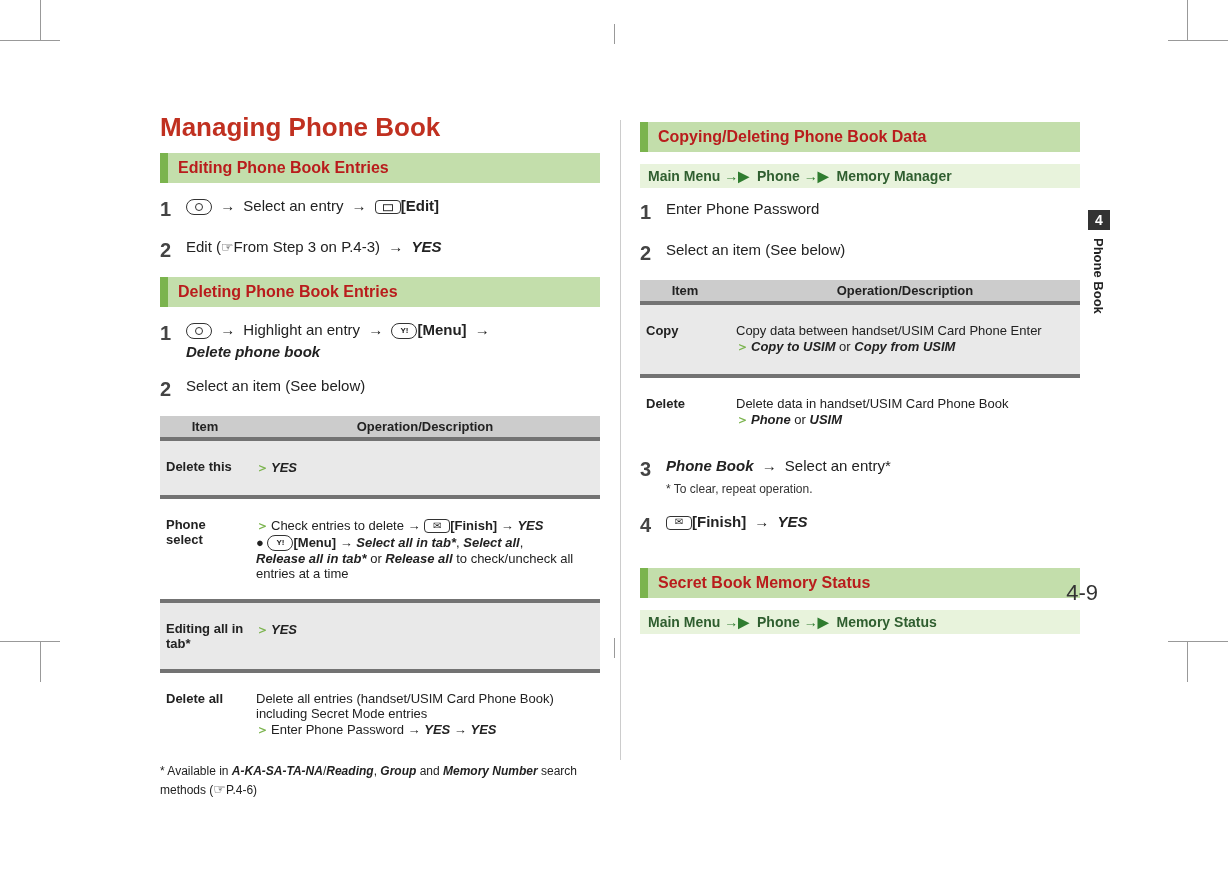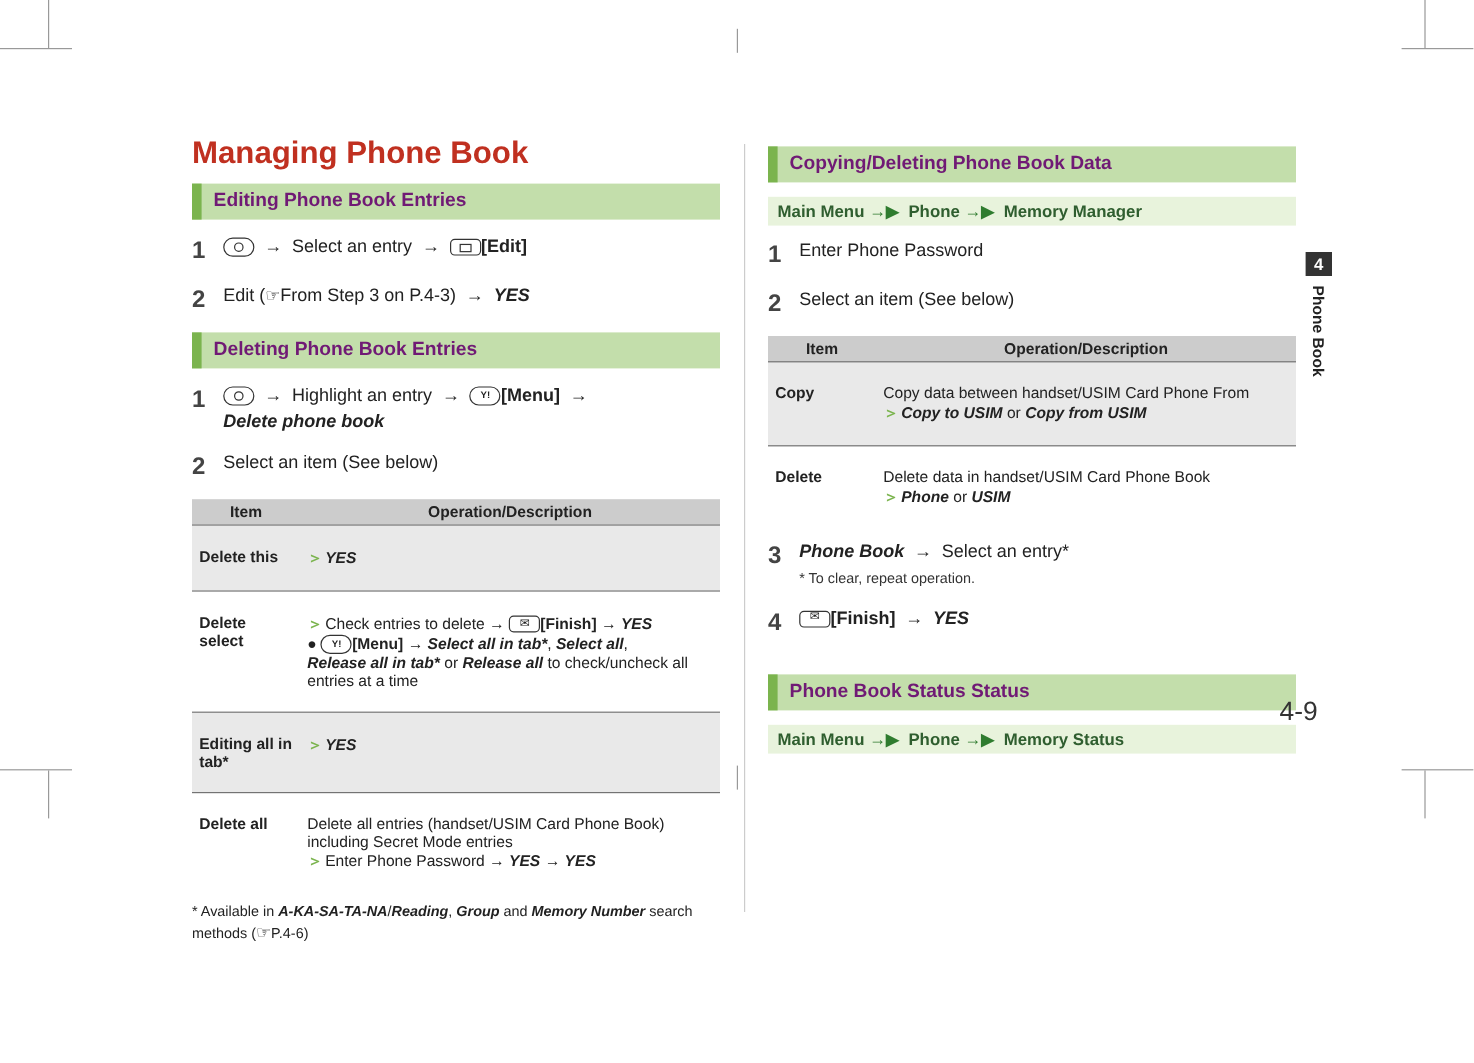--- a/index.html
+++ b/index.html
@@ -11,21 +11,21 @@
   .crop.h { height: 1px; width: 60px; }
   .crop.v { width: 1px; height: 40px; }
   .center-tick { position: absolute; width: 1px; height: 20px; background: #999; }
 
   .content { position: absolute; left: 160px; top: 112px; width: 920px; display: flex; }
   .col { width: 440px; }
   .col.left { margin-right: 40px; }
   .divider { position: absolute; left: 620px; top: 120px; width: 1px; height: 640px; background: #ccc; }
 
   h1.title { color: #c03020; font-size: 26px; font-weight: 700; margin-bottom: 10px; }
-  .section-head { background: #c3deab; border-left: 8px solid #7bb44e; padding: 6px 10px; font-weight: 700; color: #701a75; font-size: 16px; margin: 10px 0 12px 0; }
+  .section-head { background: #c3deab; border-left: 8px solid #7bb44e; padding: 6px 10px; font-weight: 700; color: #b91c1c; font-size: 16px; margin: 10px 0 12px 0; }
   .breadcrumb { background: #e8f3dc; padding: 4px 8px; font-weight: 700; color: #2f5e2f; font-size: 14px; margin: 8px 0 10px 0; }
   .breadcrumb .arrow { color: #2f7c2f; margin: 0 4px; }
 
   .step { display: flex; margin: 8px 0 12px 0; line-height: 1.45; }
   .stepnum { font-size: 20px; font-weight: 700; color: #444; width: 26px; flex: none; }
   .stepbody { font-size: 15px; color: #222; }
   .stepbody .arrow { margin: 0 4px; }
   .bi { font-style: italic; font-weight: 700; }
   .b { font-weight: 700; }
   .small { font-size: 12px; color: #333; }
@@ -38,21 +38,21 @@
   .icon-key.rect { border-radius: 4px; width: 22px; height: 14px; }
   .icon-hand { display:inline-block; }
   .icon-hand::before { content: "☞"; font-size: 14px; }
   .chev { display:inline-block; color:#7bb44e; font-weight:700; margin-right:2px; }
   .arrow::before { content: "→"; font-weight:700; }
 
   table.optable { width: 100%; border-collapse: collapse; font-size: 13px; margin: 6px 0; }
   table.optable th { background: #ccc; font-weight: 700; padding: 3px 20px; text-align: left; }
   table.optable th:first-child { width: 90px; text-align: center; }
   table.optable th:last-child { text-align: center; }
-  table.optable td { padding: 18px 6px; vertical-align: top; border-top: 1px solid #737373; }
+  table.optable td { padding: 18px 6px; vertical-align: top; border-top: 4px solid #737373; }
   table.optable tr.odd td { background: #e9e9e9; }
   table.optable tr.even td { background: #fff; }
   table.optable td.item { font-weight: 700; }
 
   .footnote { font-size: 12px; margin-top: 6px; line-height: 1.4; }
 
   
   .sidetab { position: absolute; right: 118px; top: 210px; width: 22px; }
   .sidetab .num { background: #333; color: #fff; font-weight: 700; text-align: center; font-size: 14px; padding: 2px 0; }
   .sidetab .label { writing-mode: vertical-rl; font-weight: 700; font-size: 13px; padding: 8px 3px; text-align: center; }
@@ -128,21 +128,21 @@
         <tbody>
             <tr>
           <th>Item</th>
           <th>Operation/Description</th>
         </tr>
         <tr class="odd">
           <td class="item">Delete this</td>
           <td><span class="chev">＞</span><span class="bi">YES</span></td>
         </tr>
         <tr class="even">
-          <td class="item">Delete select</td>
+          <td class="item">Phone select</td>
           <td>
             <span class="chev">＞</span><span>Check entries to delete</span>
             <span class="arrow"></span>
             <span class="icon-key mail rect"></span><span class="b">[Finish]</span>
             <span class="arrow"></span>
             <span class="bi">YES</span><br>
             ● <span class="icon-key y"></span><span class="b">[Menu]</span>
             <span class="arrow"></span>
             <span class="bi">Select all in tab*</span>, 
             <span class="bi">Select all</span>,<br>
@@ -193,21 +193,21 @@
 
       <table class="optable">
         <tbody>
             <tr>
           <th>Item</th>
           <th>Operation/Description</th>
         </tr>
         <tr class="odd">
           <td class="item">Copy</td>
           <td>
-            <span>Copy data between handset/USIM Card Phone From</span><br>
+            <span>Copy data between handset/USIM Card Phone Enter</span><br>
             <span class="chev">＞</span><span class="bi">Copy to USIM</span><span> or </span><span class="bi">Copy from USIM</span>
           </td>
         </tr>
         <tr class="even">
           <td class="item">Delete</td>
           <td>
             <span>Delete data in handset/USIM Card Phone Book</span><br>
             <span class="chev">＞</span><span class="bi">Phone</span><span> or </span><span class="bi">USIM</span>
           </td>
         </tr>
@@ -226,21 +226,21 @@
 
       <div class="step">
         <div class="stepnum">4</div>
         <div class="stepbody">
           <span class="icon-key mail rect"></span><span class="b">[Finish]</span>
           <span class="arrow"></span>
           <span class="bi">YES</span>
         </div>
       </div>
 
-      <div class="section-head" style="margin-top:28px;">Phone Book Status Status</div>
+      <div class="section-head" style="margin-top:28px;">Secret Book Memory Status</div>
 
       <div class="breadcrumb">
         <span>Main Menu</span><span class="arrow">▶</span>
         <span>Phone</span><span class="arrow">▶</span>
         <span>Memory Status</span>
       </div>
 
     </div>
   </div>
 

